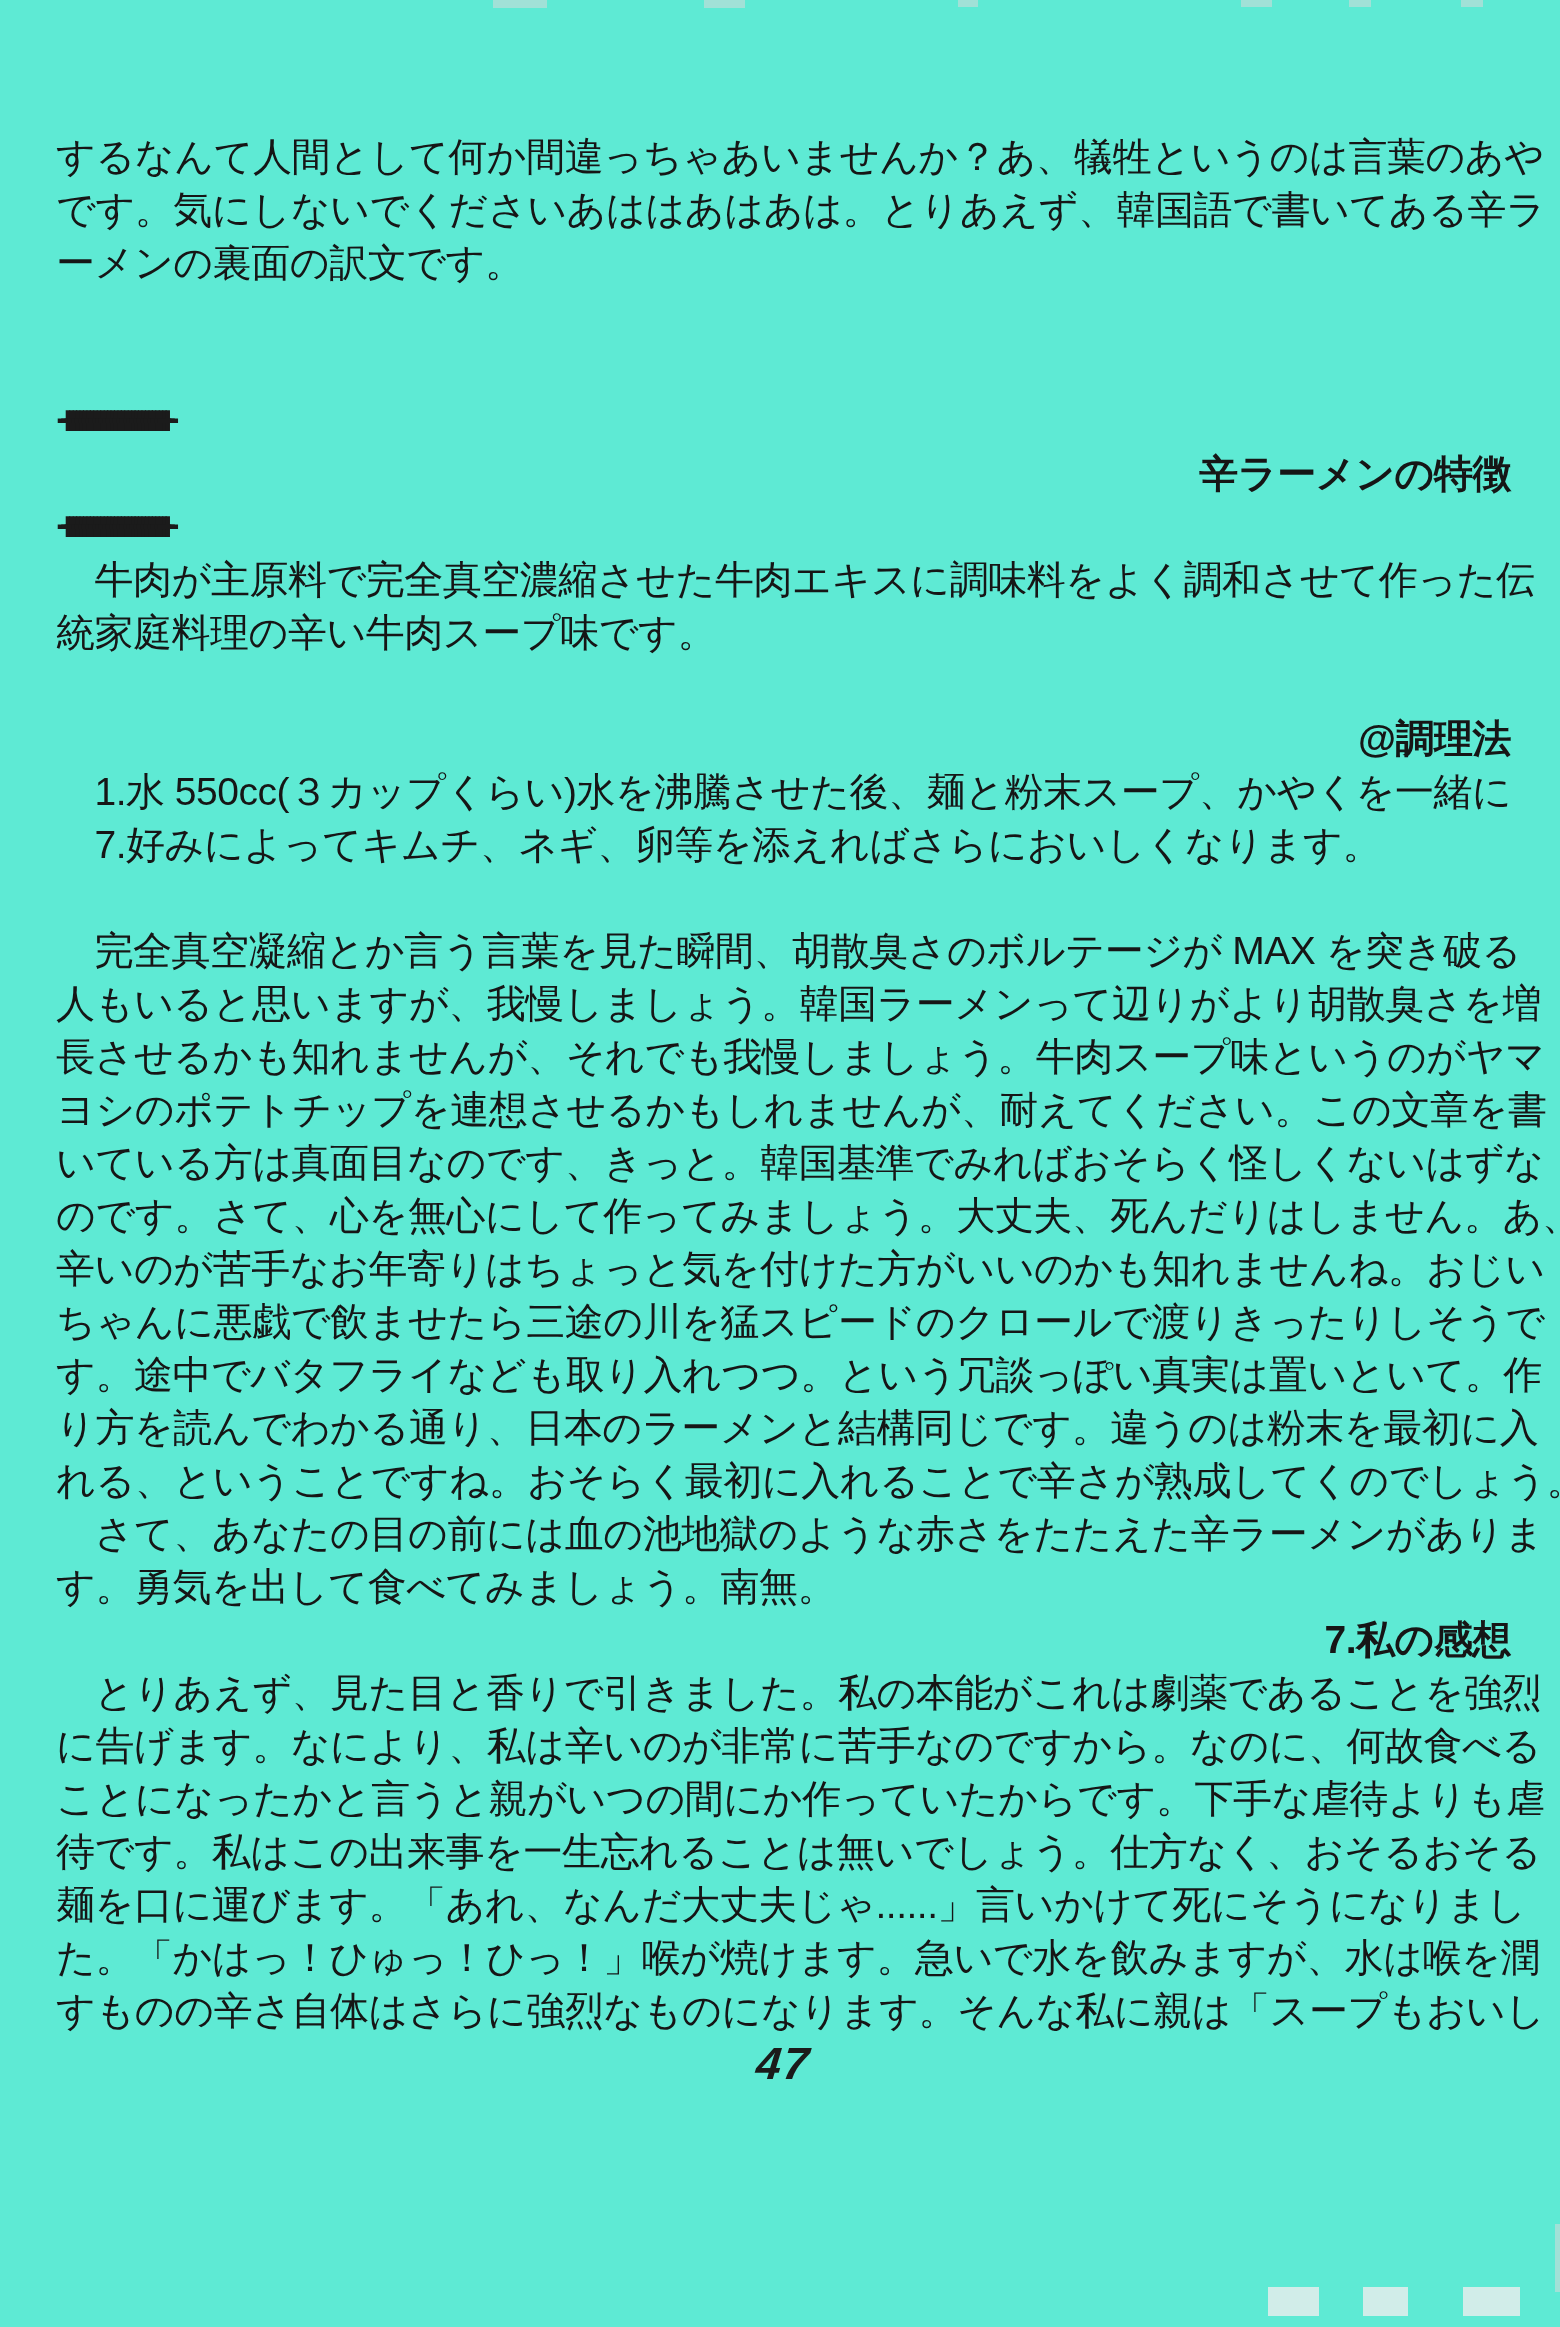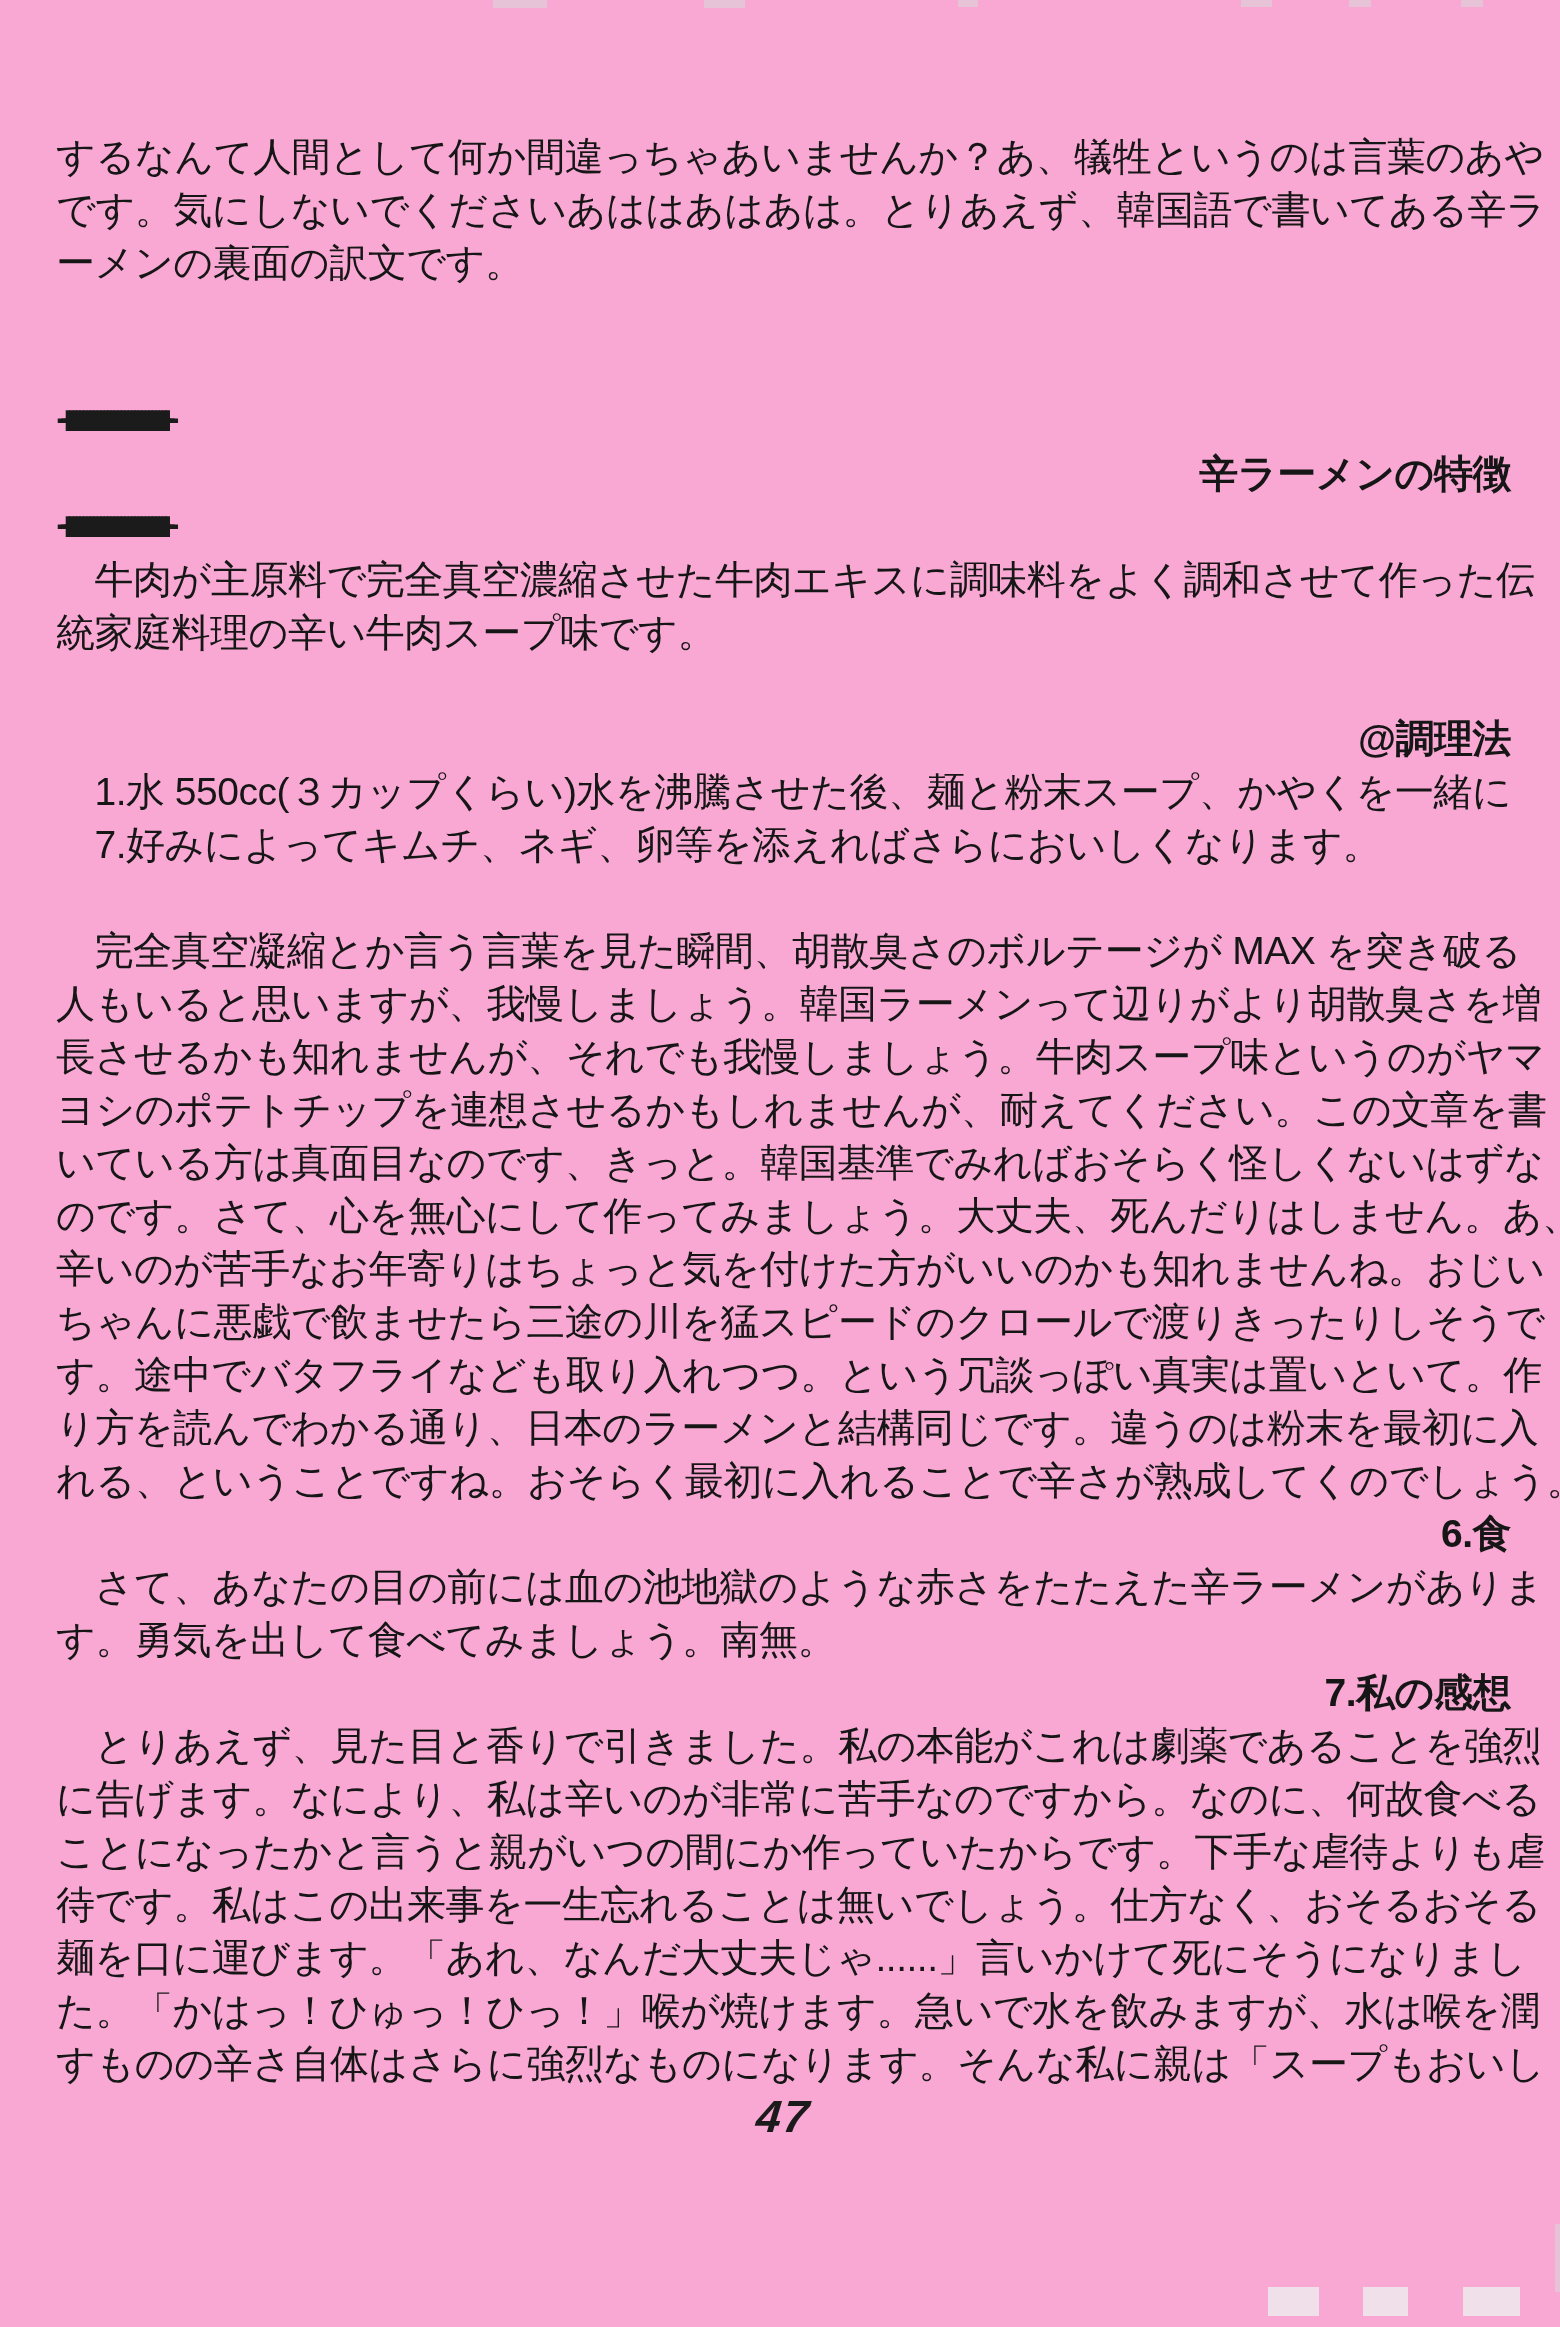--- a/index.html
+++ b/index.html
@@ -5,21 +5,21 @@
   html,body{
     margin:0;
     padding:0;
     background:#ffffff;
     font-family:"Liberation Sans","DejaVu Sans",sans-serif;
   }
   .page{
     position:relative;
     width:1560px;
     height:2328px;
-    background:#f9a8d4;
+    background:#5eead4;
     overflow:hidden;
     color:#161616;
   }
   .content{
     padding:130px 49px 0 56px;
   }
   .line{
     font-size:39px;
     line-height:53px;
     letter-spacing:-0.5px;
@@ -105,21 +105,20 @@
     <div class="line">長させるかも知れませんが、それでも我慢しましょう。牛肉スープ味というのがヤマ</div>
     <div class="line">ヨシのポテトチップを連想させるかもしれませんが、耐えてください。この文章を書</div>
     <div class="line">いている方は真面目なのです、きっと。韓国基準でみればおそらく怪しくないはずな</div>
     <div class="line">のです。さて、心を無心にして作ってみましょう。大丈夫、死んだりはしません。あ、</div>
     <div class="line">辛いのが苦手なお年寄りはちょっと気を付けた方がいいのかも知れませんね。おじい</div>
     <div class="line">ちゃんに悪戯で飲ませたら三途の川を猛スピードのクロールで渡りきったりしそうで</div>
     <div class="line">す。途中でバタフライなども取り入れつつ。という冗談っぽい真実は置いといて。作</div>
     <div class="line">り方を読んでわかる通り、日本のラーメンと結構同じです。違うのは粉末を最初に入</div>
     <div class="line">れる、ということですね。おそらく最初に入れることで辛さが熟成してくのでしょう。</div>
 
-    <div class="line heading">6.食</div>
     <div class="line">　さて、あなたの目の前には血の池地獄のような赤さをたたえた辛ラーメンがありま</div>
     <div class="line">す。勇気を出して食べてみましょう。南無。</div>
 
     <div class="line heading">7.私の感想</div>
     <div class="line">　とりあえず、見た目と香りで引きました。私の本能がこれは劇薬であることを強烈</div>
     <div class="line">に告げます。なにより、私は辛いのが非常に苦手なのですから。なのに、何故食べる</div>
     <div class="line">ことになったかと言うと親がいつの間にか作っていたからです。下手な虐待よりも虐</div>
     <div class="line">待です。私はこの出来事を一生忘れることは無いでしょう。仕方なく、おそるおそる</div>
     <div class="line">麺を口に運びます。「あれ、なんだ大丈夫じゃ......」言いかけて死にそうになりまし</div>
     <div class="line">た。「かはっ！ひゅっ！ひっ！」喉が焼けます。急いで水を飲みますが、水は喉を潤</div>

